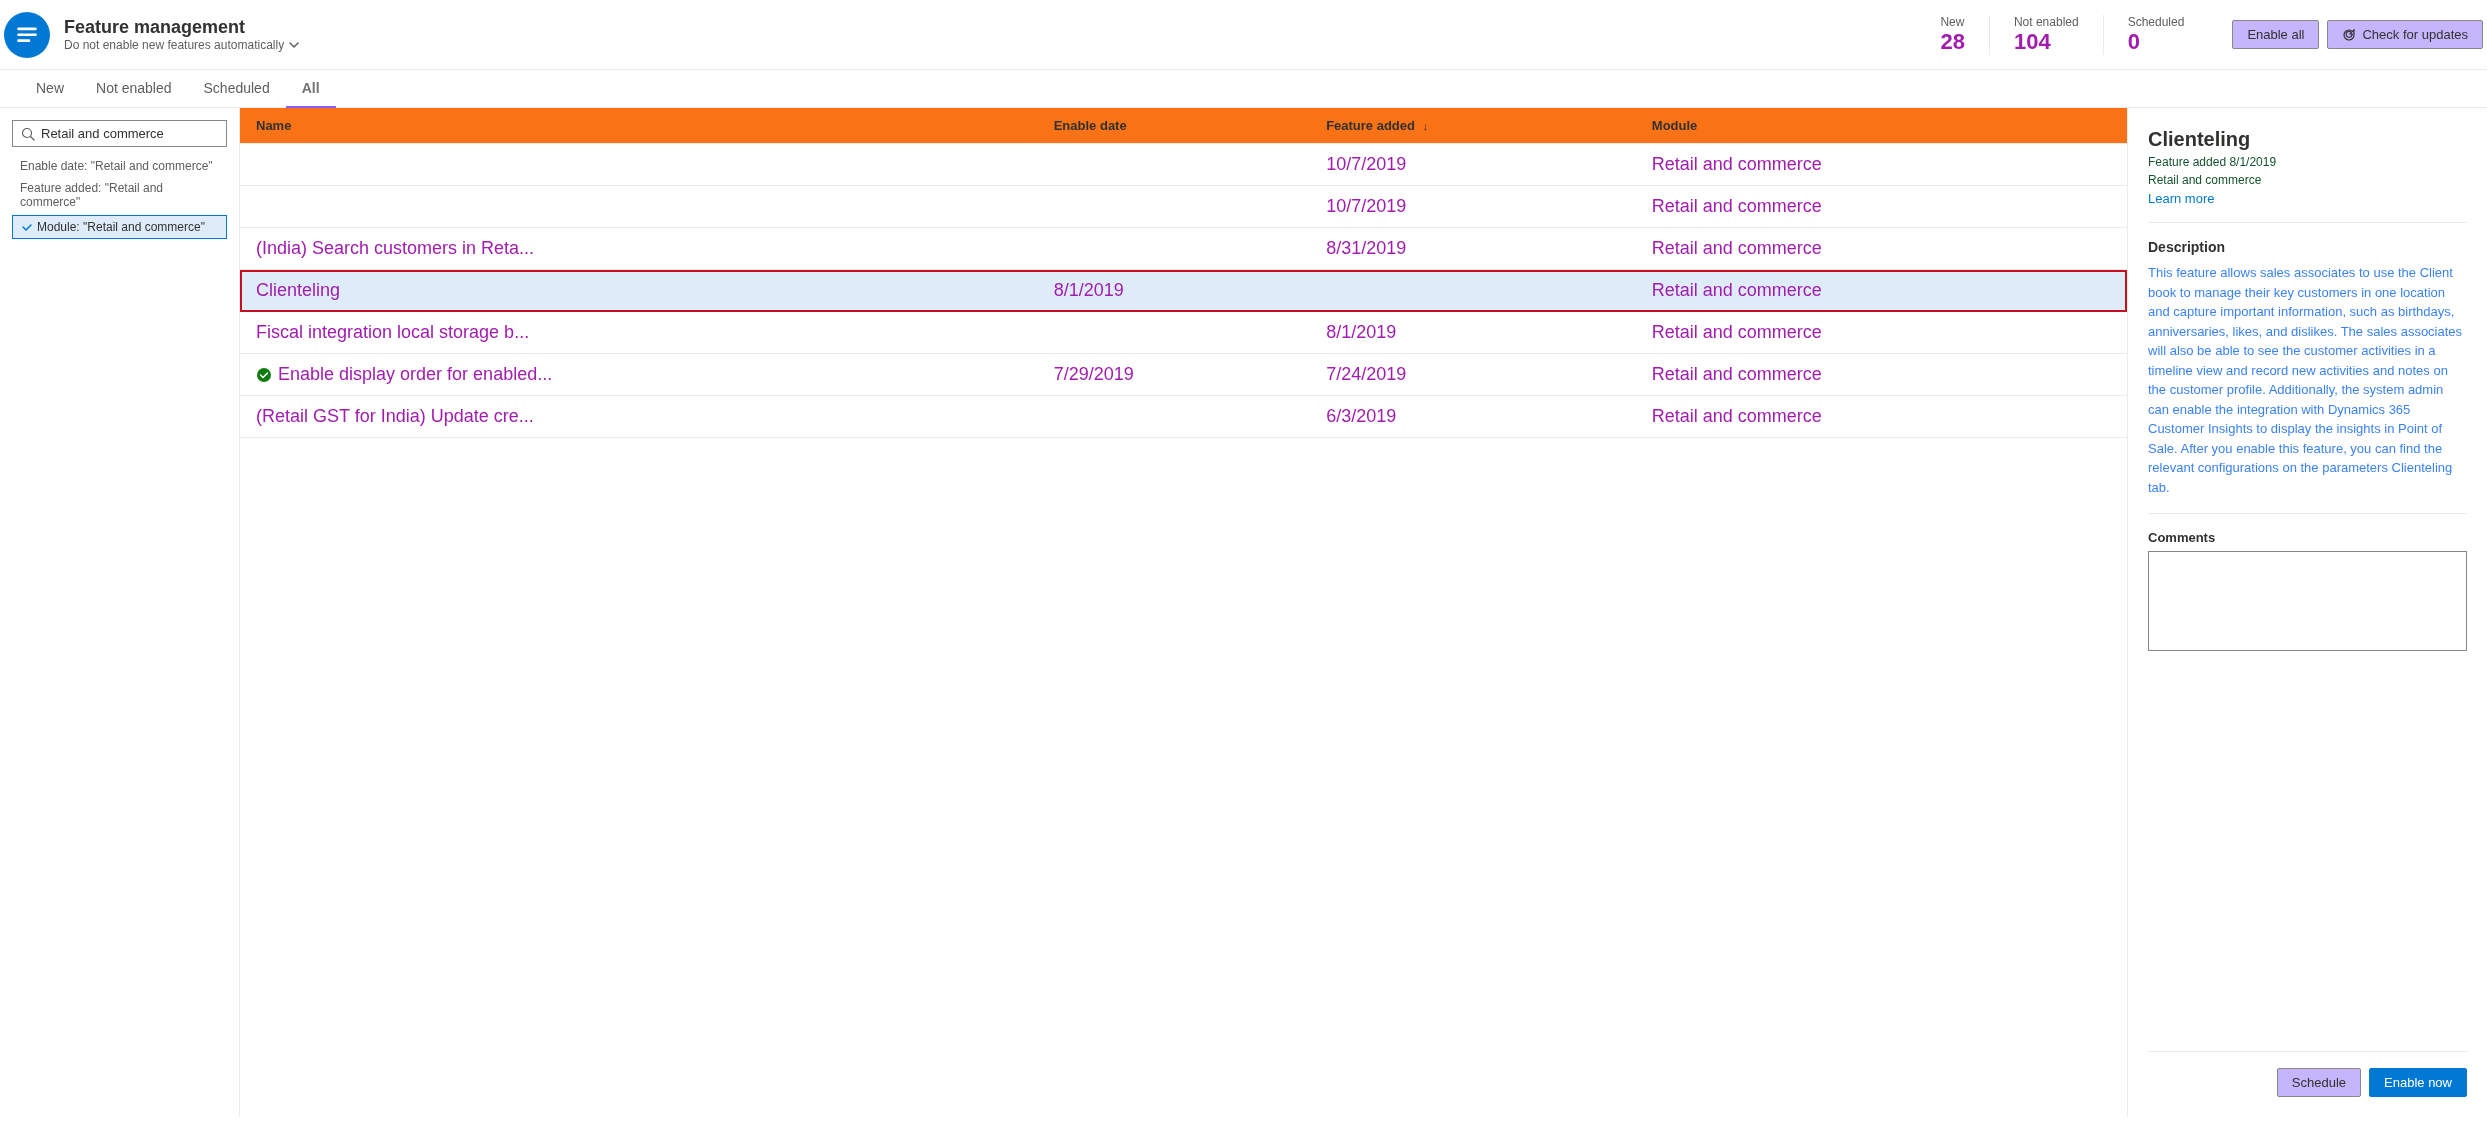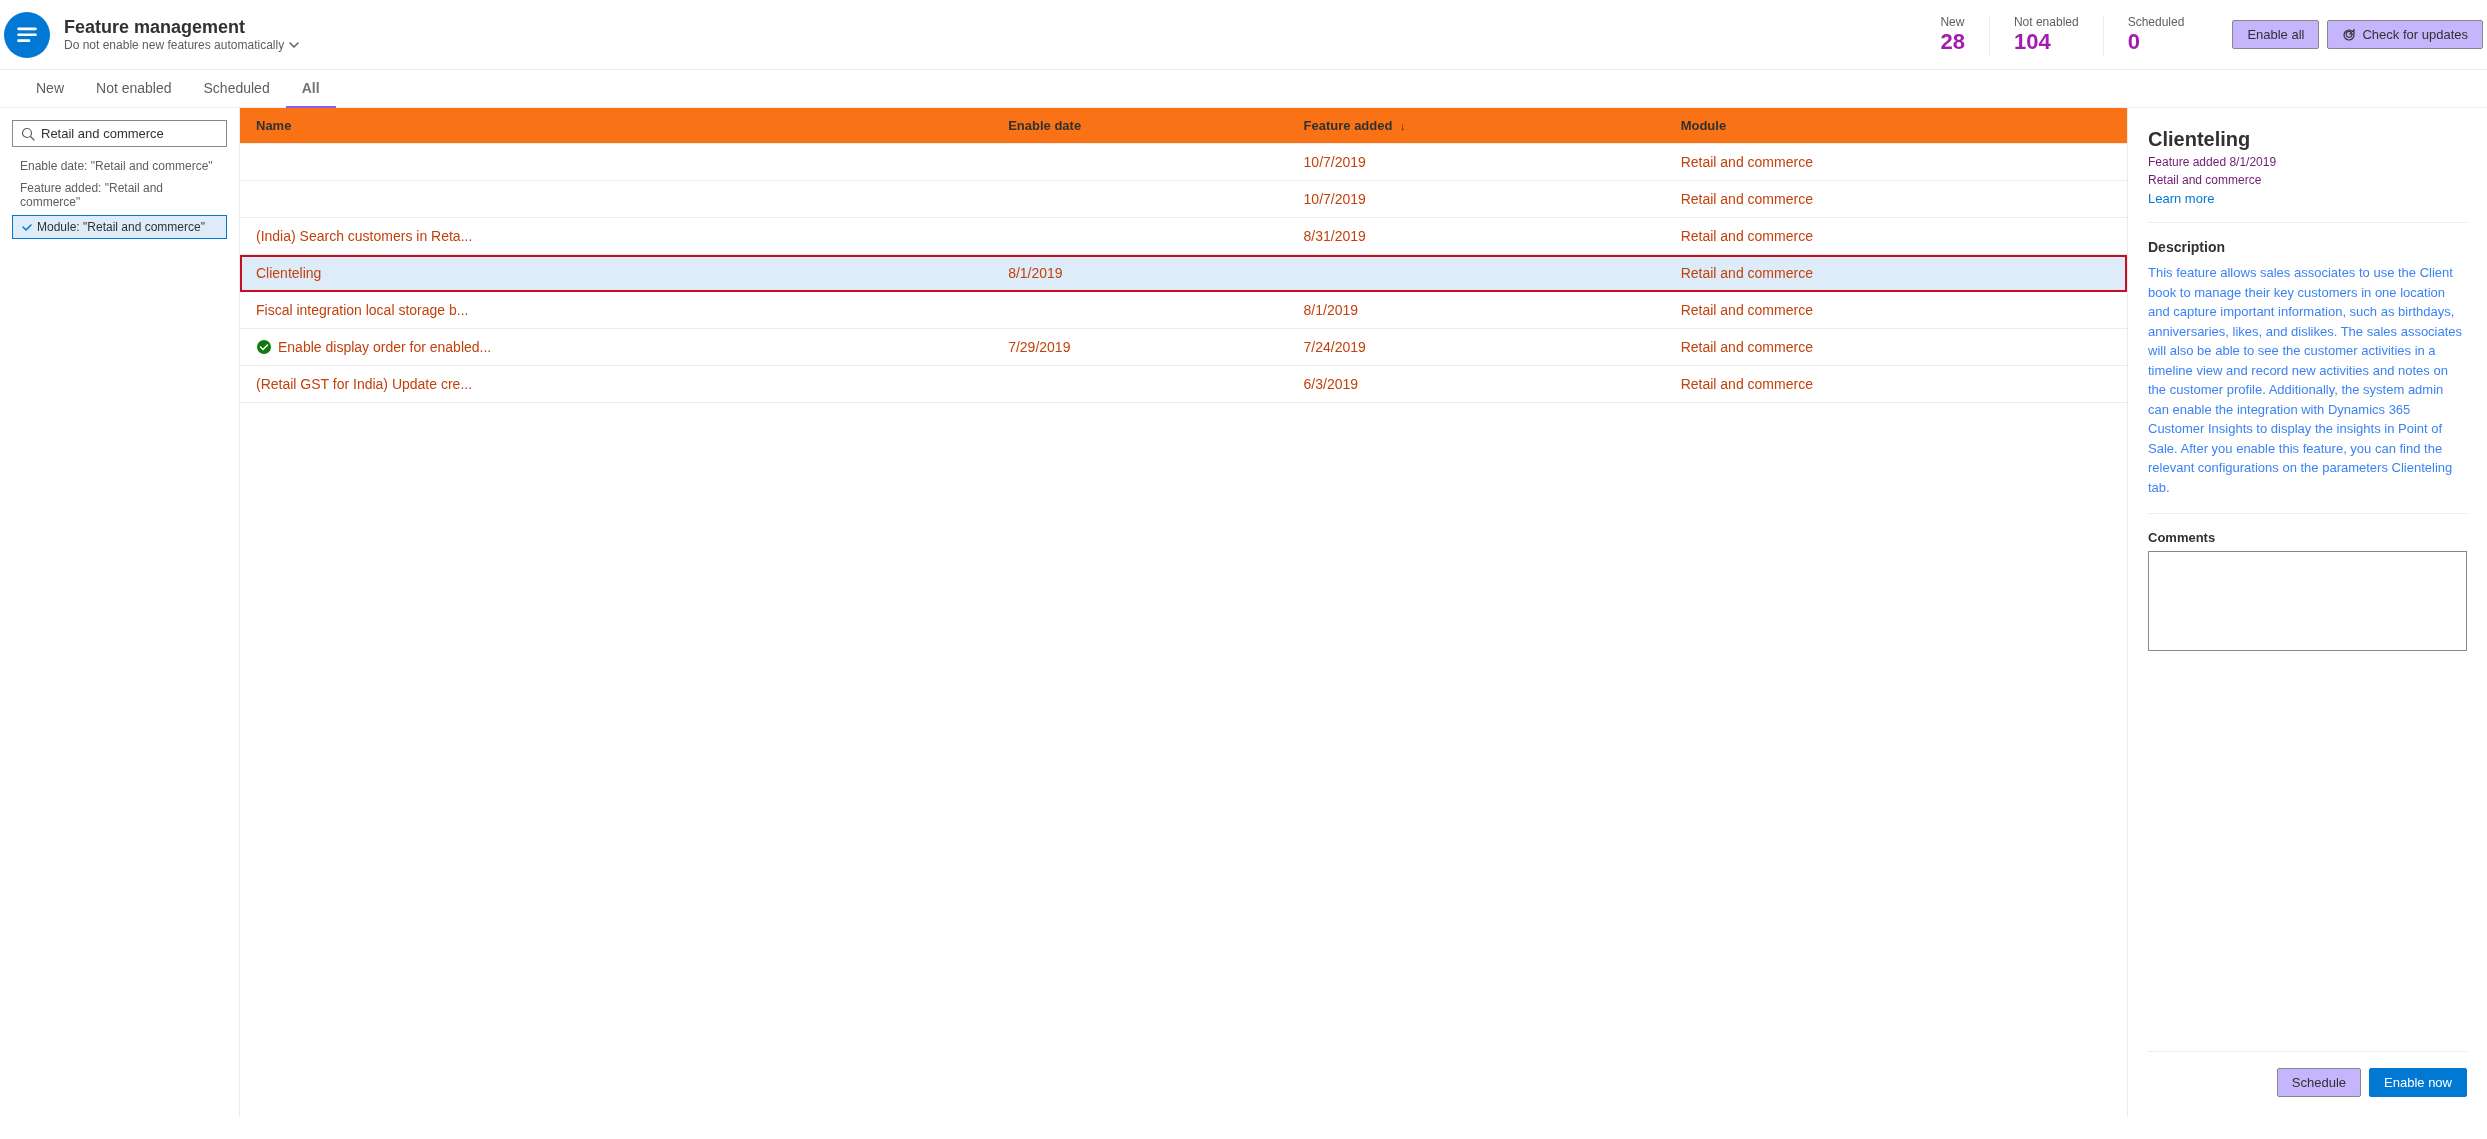--- a/index.html
+++ b/index.html
@@ -160,22 +160,22 @@
       white-space: nowrap;
     }
     thead th .sort-icon { display: inline-block; margin-left: 4px; font-size: 11px; }
 
     tbody tr {
       border-bottom: 1px solid #edebe9;
       cursor: pointer;
     }
     tbody td {
       padding: 10px 16px;
-      font-size: 14px;
-      color: #c2410c;
+      font-size: 18px;
+      color: #a21caf;
     }
 
     .feature-name-cell {
       display: flex;
       align-items: center;
       gap: 6px;
     }
 
     
     .detail-panel {
@@ -188,21 +188,21 @@
       overflow-y: auto;
     }
     .detail-title {
       font-size: 20px;
       font-weight: 600;
       color: #323130;
       margin-bottom: 4px;
     }
     .detail-meta {
       font-size: 12px;
-      color: #701a75;
+      color: #14532d;
       margin-bottom: 4px;
     }
     .detail-link {
       color: #0078d4;
       font-size: 13px;
       cursor: pointer;
       text-decoration: none;
     }
     .detail-divider {
       border: none;

